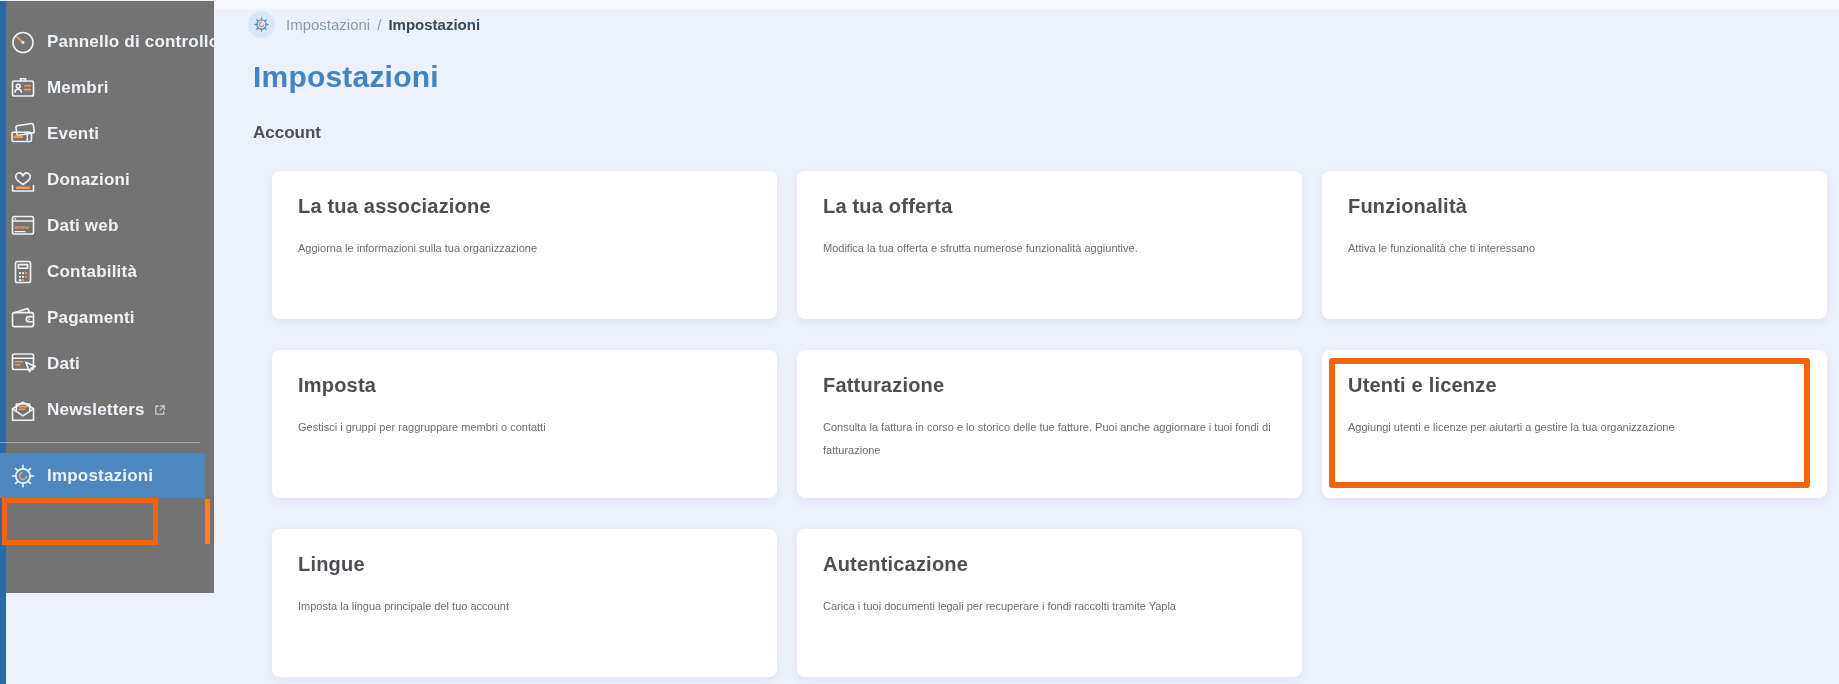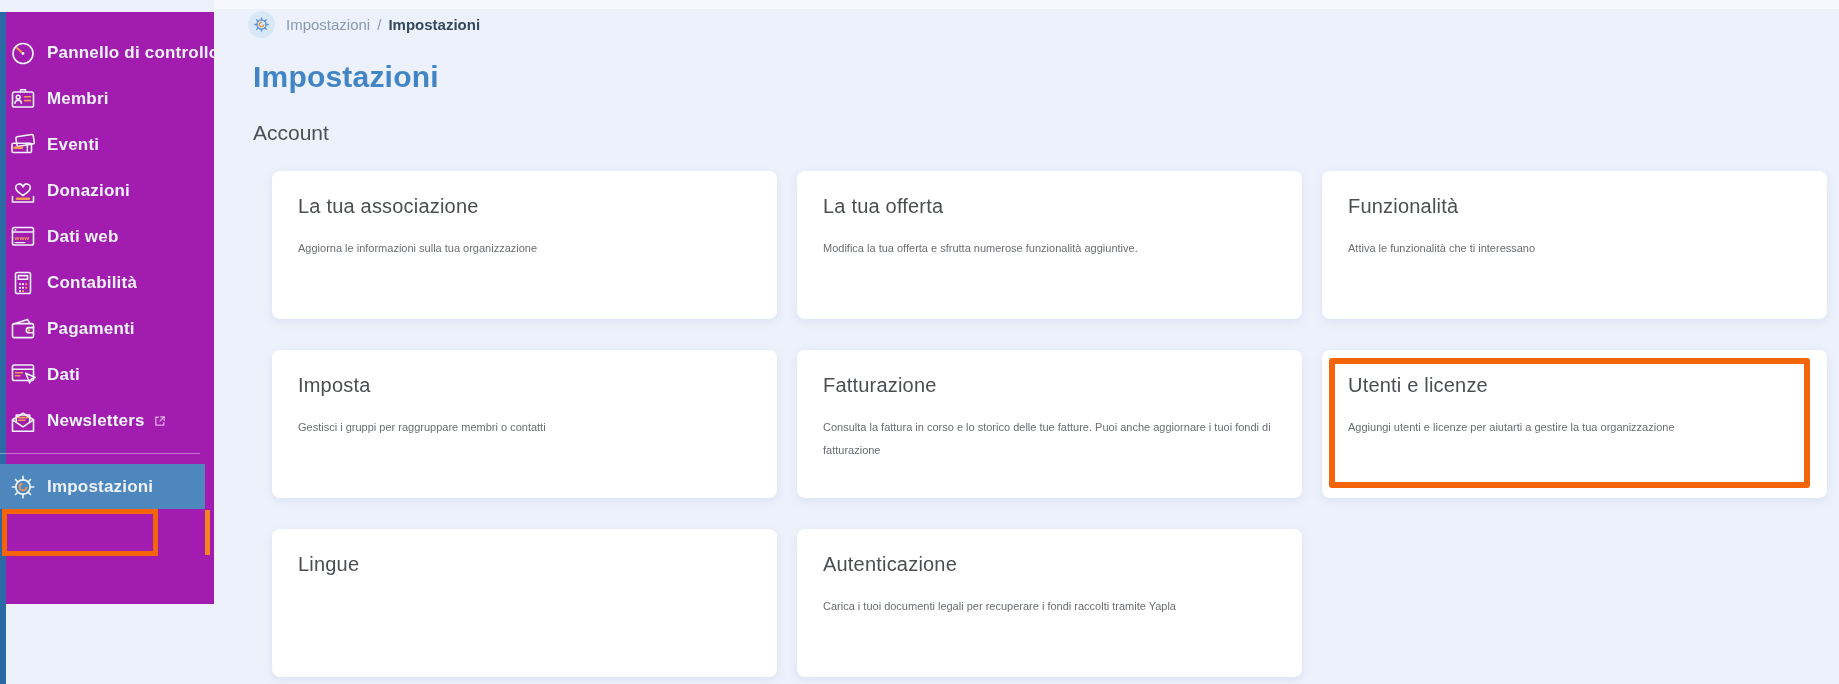--- a/index.html
+++ b/index.html
@@ -3,22 +3,22 @@
 <meta charset="utf-8">
 <style>
   * { box-sizing: border-box; margin: 0; padding: 0; }
   html,body { background:#edf1fb; }
   body {
     width:1839px; height:684px; position:relative; overflow:hidden;
     font-family:"Liberation Sans","DejaVu Sans",sans-serif;
   }
   
   .sidebar {
-    position:absolute; left:0; top:12px; width:214px; height:592px;
-    background:#a21caf; z-index:2;
+    position:absolute; left:0; top:1px; width:214px; height:592px;
+    background:#737373; z-index:2;
   }
   .sidebar-edge {
     position:absolute; left:0; top:0; width:6px; height:684px; background:#2b69a4;
   }
   .nav { position:relative; padding-top:18px; }
   .nav-item {
     width:205px; height:46px; display:flex; align-items:center;
     padding-left:8px; cursor:pointer; position:relative;
   }
   .nav-item .ic { width:30px; height:30px; flex:0 0 30px; display:block; }
@@ -53,33 +53,33 @@
   }
   .bc-icon-wrap svg { width:19px; height:19px; }
   .bc-link { color:#8a9aae; cursor:pointer; }
   .bc-sep { color:#8a9aae; margin:0 7px; }
   .bc-current { color:#35485e; font-weight:700; }
   .page-title {
     margin:20px 0 0 39px; color:#4285c4; font-size:30px; font-weight:700;
     line-height:38px; letter-spacing:.2px;
   }
   .section-heading {
-    margin:24px 0 0 39px; color:#4d5053; font-size:21px; font-weight:400;
+    margin:24px 0 0 39px; color:#4d5053; font-size:17px; font-weight:700;
     line-height:26px;
   }
   .cards {
     margin:25px 12px 0 58px;
     display:grid; grid-template-columns:repeat(3,1fr); gap:31px 20px;
   }
   .card {
     background:#fff; border-radius:8px; height:148px; padding:22px 26px;
     box-shadow:0 3px 10px rgba(110,130,190,.13); cursor:pointer; position:relative;
   }
   .card h3 {
-    color:#4b4e52; font-size:20px; font-weight:400; line-height:26px;
+    color:#4b4e52; font-size:20px; font-weight:700; line-height:26px;
     margin:0 0 18px 0; letter-spacing:.2px;
   }
   .card p { color:#696d73; font-size:11px; line-height:23px; max-width:460px; }
   .card-annotation {
     position:absolute; left:7px; top:8px; right:17px; bottom:10px;
     border:6px solid #f4650a; border-radius:3px; pointer-events:none; z-index:4;
   }
 </style>
 </head>
 <body>
@@ -281,20 +281,21 @@
     </div>
 
     <div class="card">
       <h3>Utenti e licenze</h3>
       <p>Aggiungi utenti e licenze per aiutarti a gestire la tua organizzazione</p>
       <div class="card-annotation"></div>
     </div>
 
     <div class="card">
       <h3>Lingue</h3>
+      <p>Imposta la lingua principale del tuo account</p>
     </div>
 
     <div class="card">
       <h3>Autenticazione</h3>
       <p>Carica i tuoi documenti legali per recuperare i fondi raccolti tramite Yapla</p>
     </div>
 
   </div>
 </main>
 

